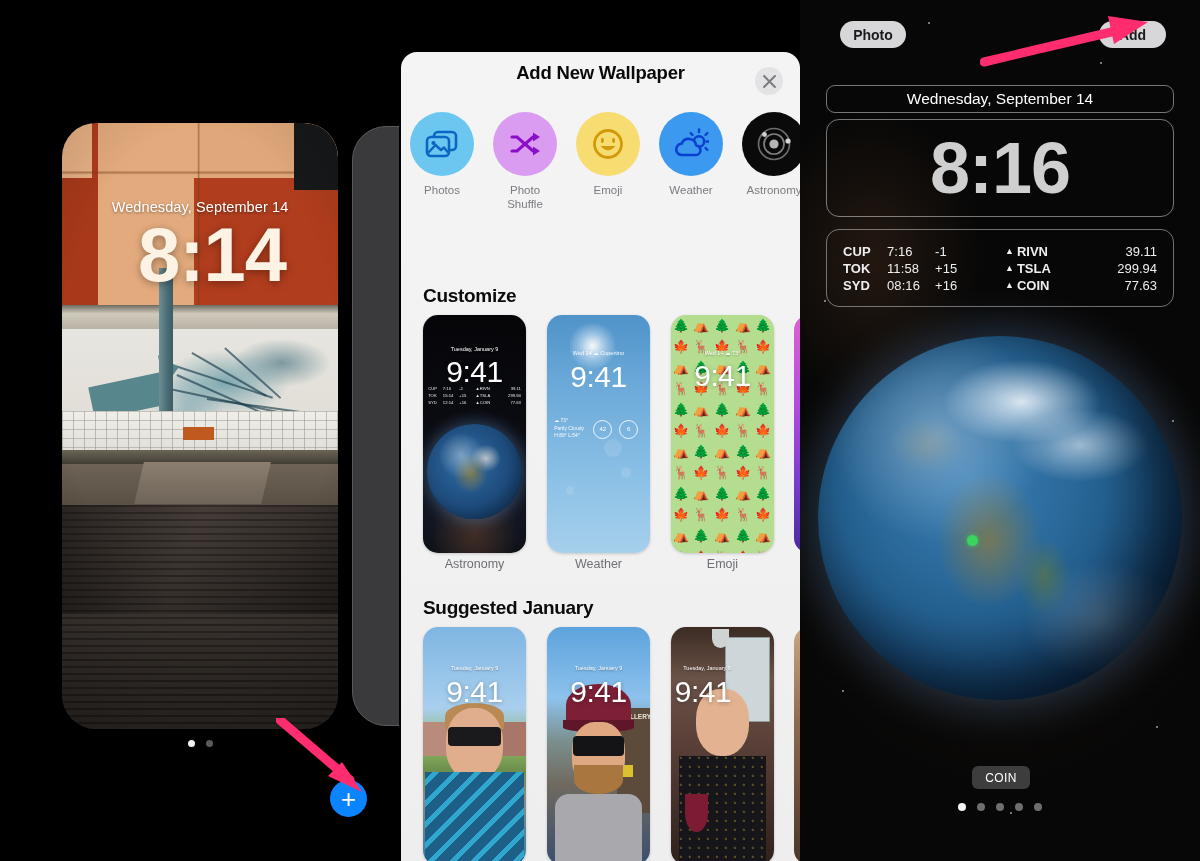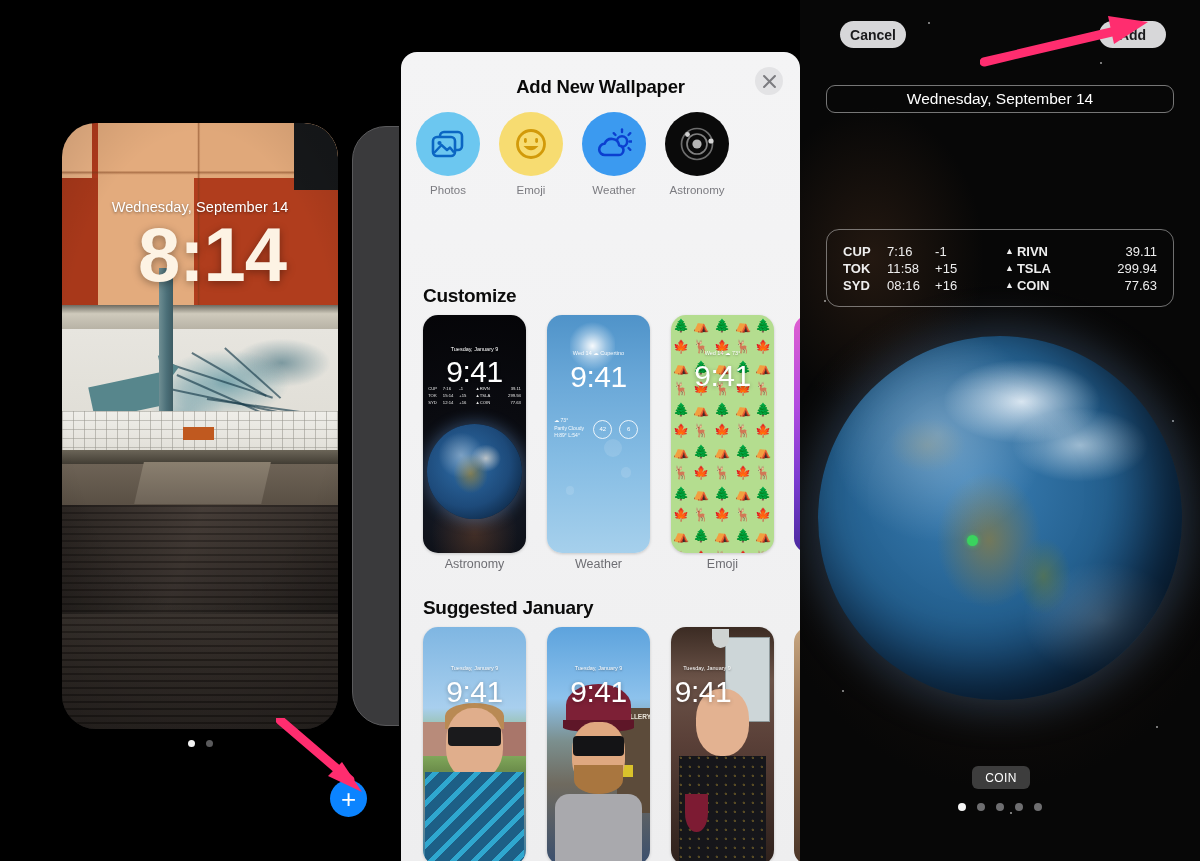--- a/index.html
+++ b/index.html
@@ -156,32 +156,32 @@
   .arrow1 { position:absolute; left:276px; top:718px; width:110px; height:90px; pointer-events:none; }
 
   
   .sheet{
     position:absolute; left:0; top:52px; width:399px; height:809px;
     background:linear-gradient(180deg,#f4f4f5 0%,#f2f2f3 45%,#eeeeef 100%);
     border-radius:16px 16px 0 0;
     overflow:hidden;
   }
   .sheet-title{
-    position:absolute; left:0; right:0; top:24px; text-align:center;
+    position:absolute; left:0; right:0; top:10px; text-align:center;
     font-size:18.5px; font-weight:700; color:#0a0a0a; letter-spacing:-.2px;
   }
   .sheet-close{
     position:absolute; right:17px; top:15px; width:28px; height:28px;
     border-radius:50%; background:#e3e3e5;
     display:flex; align-items:center; justify-content:center;
   }
   .sheet-close svg { width:13px; height:13px; }
   .cat-row{
     position:absolute; left:15px; top:60px; right:0; height:110px;
-    display:flex; gap:19px;
+    display:flex; gap:19px;justify-content:center;
   }
   .cat{ width:64px; flex:0 0 64px; text-align:center; }
   .cat-ic{
     width:64px; height:64px; border-radius:50%;
     display:flex; align-items:center; justify-content:center; margin-bottom:7px;
   }
   .cat-lb{ font-size:11.5px; color:#7b7b80; line-height:1.25; }
 
   .sec-title{ font-size:19px; font-weight:700; color:#0b0b0b; letter-spacing:-.3px; }
   .featured-h{ position:absolute; left:22px; top:233px; }
@@ -430,20 +430,31 @@
             <svg width="34" height="30" viewBox="0 0 34 30">
               <rect x="9" y="3" width="22" height="18" rx="4" fill="none" stroke="#0b66c3" stroke-width="2.6"></rect>
               <rect x="2" y="8" width="22" height="19" rx="4" fill="#6cc7f0" stroke="#0b66c3" stroke-width="2.6"></rect>
               <circle cx="8.5" cy="14" r="2.1" fill="#0b66c3"></circle>
               <path d="M3 24 L10.5 16 L16 21 L19 18.5 L23 23.5" fill="none" stroke="#0b66c3" stroke-width="2.4" stroke-linejoin="round"></path>
             </svg>
           </div>
           <div class="cat-lb">Photos</div>
         </div>
 
+        <div class="cat">
+          <div class="cat-ic" style="background:#d99cf0">
+            <svg width="32" height="26" viewBox="0 0 32 26">
+              <path d="M3 6 H8 L24 20 H27" fill="none" stroke="#8a0fc8" stroke-width="3.2" stroke-linecap="round"></path>
+              <path d="M3 20 H8 L24 6 H27" fill="none" stroke="#8a0fc8" stroke-width="3.2" stroke-linecap="round"></path>
+              <path d="M24 1.5 L31 6 L24 10.5 Z" fill="#8a0fc8"></path>
+              <path d="M24 15.5 L31 20 L24 24.5 Z" fill="#8a0fc8"></path>
+            </svg>
+          </div>
+          <div class="cat-lb">Photo Shuffle</div>
+        </div>
 
         <div class="cat">
           <div class="cat-ic" style="background:#f7dc71">
             <svg width="34" height="34" viewBox="0 0 34 34">
               <circle cx="17" cy="17" r="13.5" fill="none" stroke="#d29a09" stroke-width="2.8"></circle>
               <rect x="10" y="11" width="2.8" height="5" rx="1.4" fill="#d29a09"></rect>
               <rect x="21.2" y="11" width="2.8" height="5" rx="1.4" fill="#d29a09"></rect>
               <path d="M9.5 19 Q17 27.5 24.5 19 Z" fill="#d29a09"></path>
             </svg>
           </div>
@@ -672,32 +683,33 @@
       <div class="star" style="left:128px;top:22px"></div>
       <div class="star" style="left:300px;top:62px"></div>
       <div class="star" style="left:24px;top:300px"></div>
       <div class="star" style="left:372px;top:420px"></div>
       <div class="star" style="left:42px;top:690px"></div>
       <div class="star" style="left:356px;top:726px"></div>
       <div class="star" style="left:210px;top:812px"></div>
     </div>
 
     <div class="btn-cancel">
-      <span>Cancel</span>
+      <span>Photo</span>
     </div>
     <div class="btn-add">
       <span>Add</span>
     </div>
 
     <svg class="arrow3" viewBox="0 0 190 60">
       <path d="M4 52 L140 20" stroke="#ff2d6f" stroke-width="9" stroke-linecap="round" fill="none"></path>
       <path d="M168 12 L128 6 L134 34 Z" fill="#ff2d6f"></path>
     </svg>
 
     <div class="pv-date">Wednesday, September 14</div>
+    <div class="pv-clock">8:16</div>
 
     <div class="pv-widget">
       <div class="wcol">
         <div class="wrow">
             <span class="c1">CUP</span>
             <span class="c2">7:16</span>
             <span class="c3">-1</span>
           </div>
         <div class="wrow">
             <span class="c1">TOK</span>

